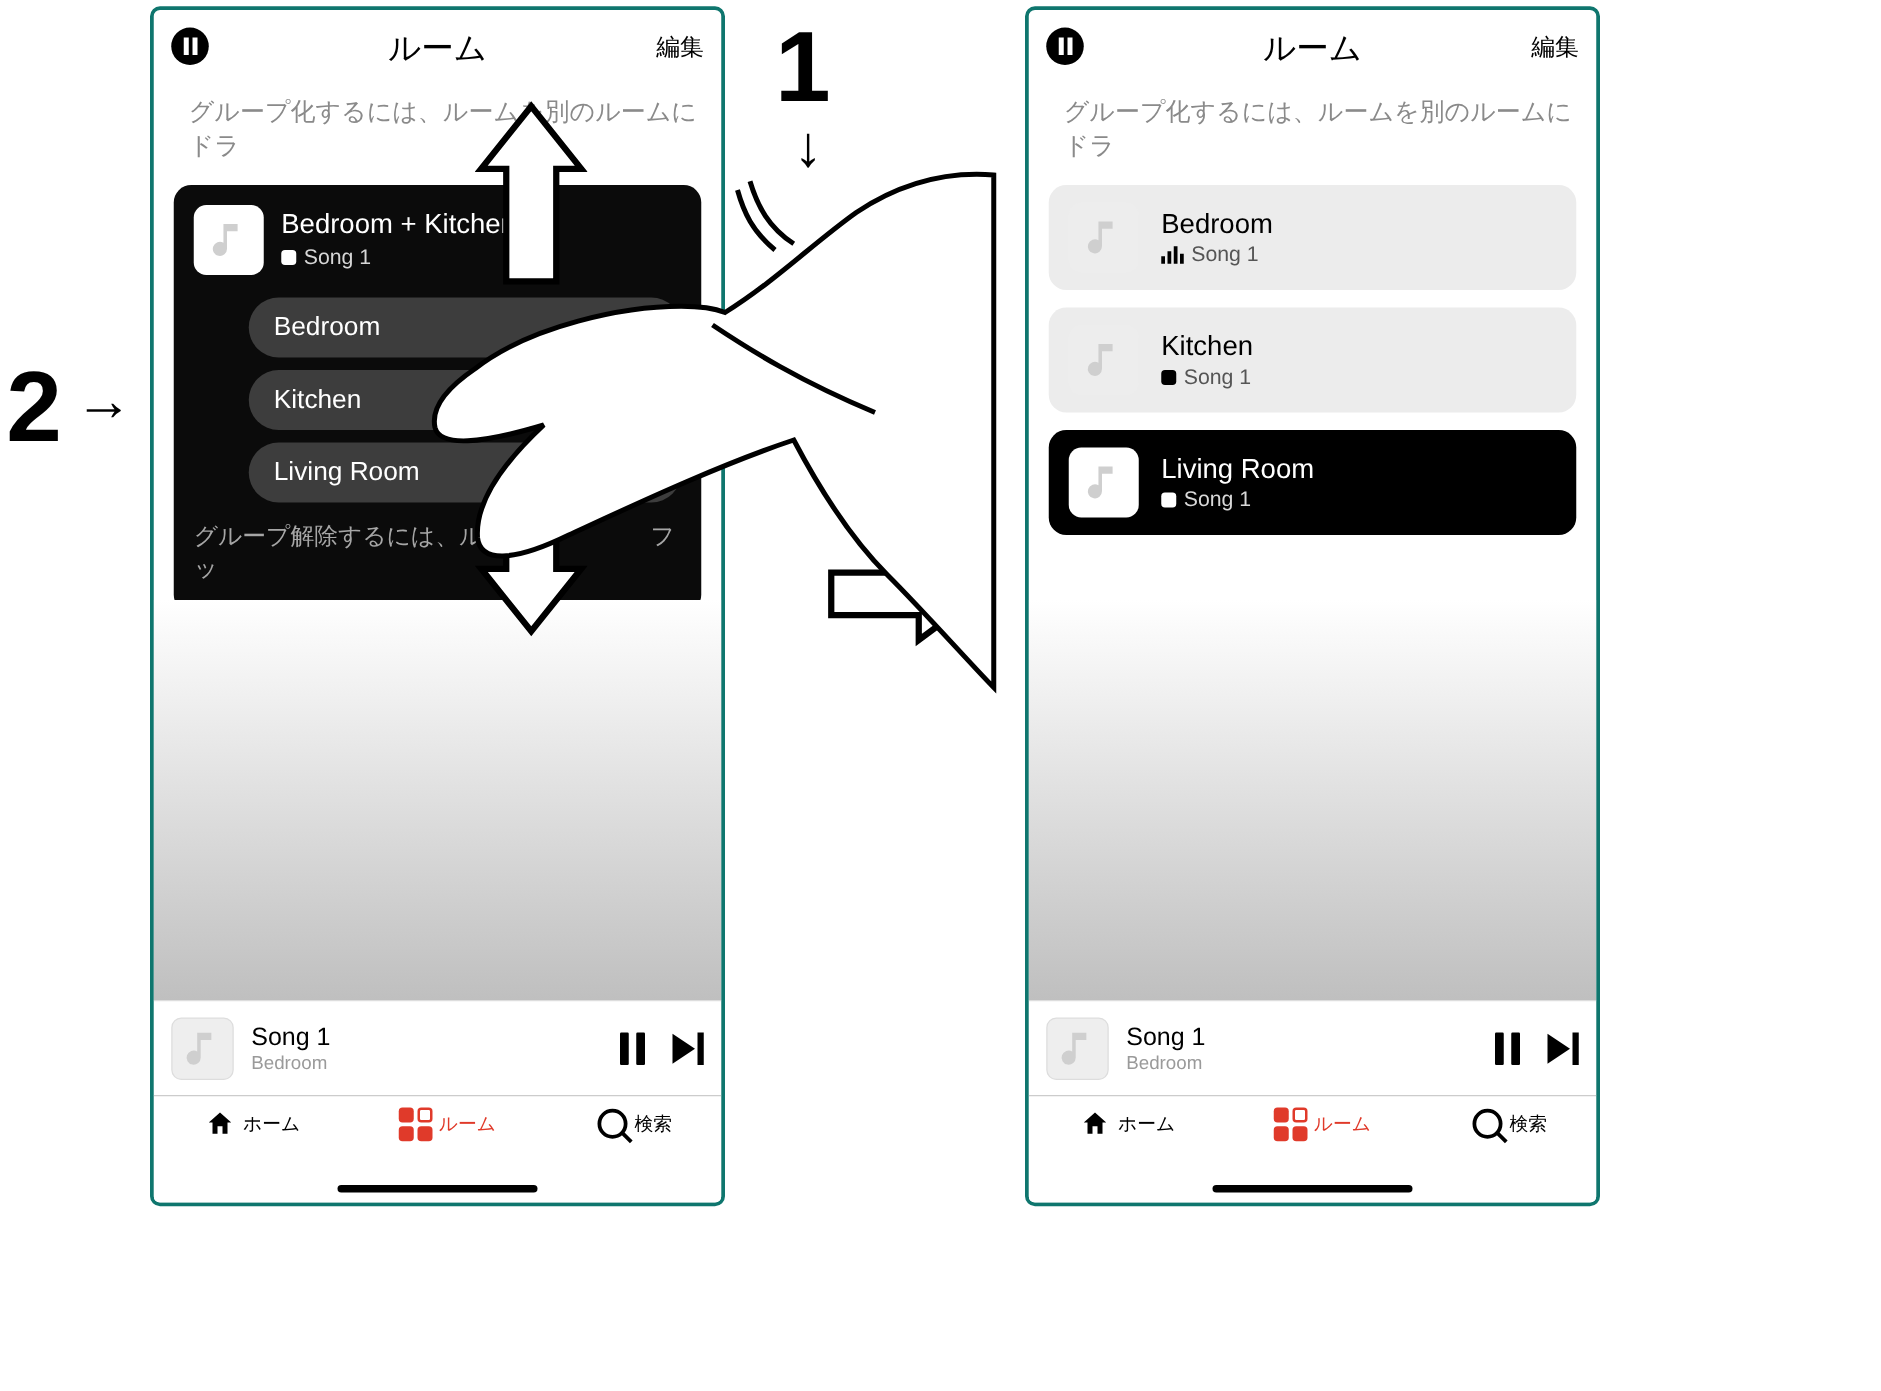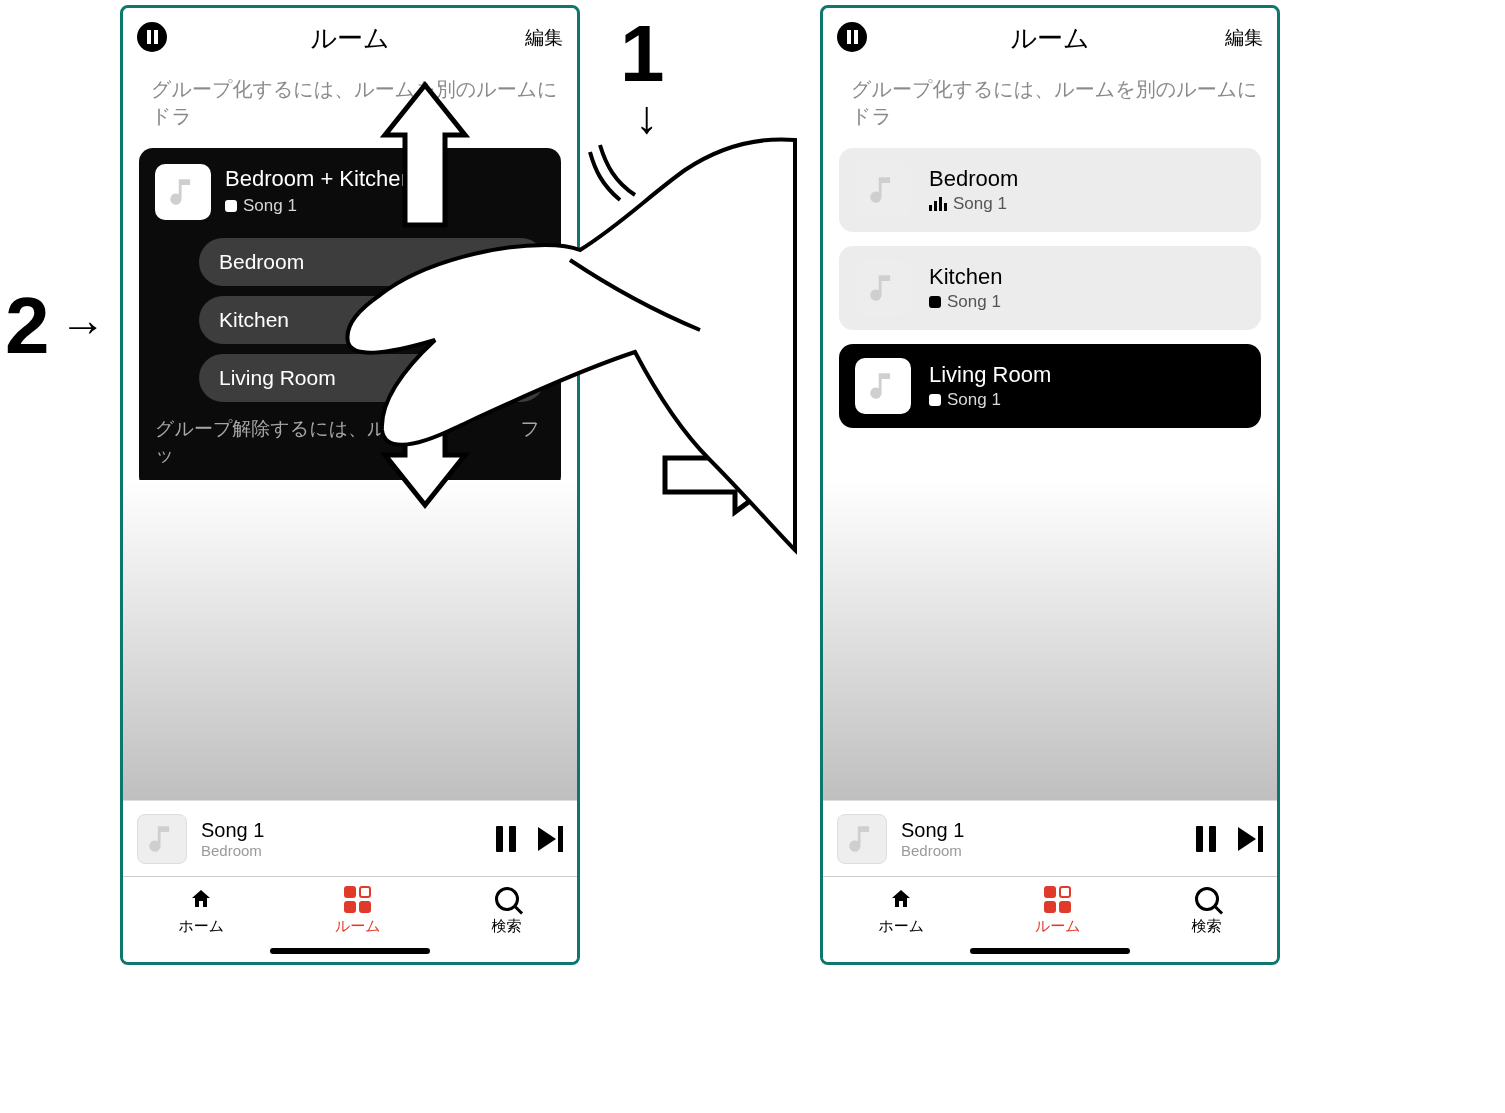--- a/index.html
+++ b/index.html
@@ -133,21 +133,21 @@
   }
   .np-album{ width:50px;height:50px;border-radius:8px;background:#eee; border:1px solid #ddd; display:flex;align-items:center;justify-content:center;}
   .np-txts .np-title{ font-size:20px;}
   .np-txts .np-room{ font-size:15px; color:#9a9a9a;}
   .np-controls{ margin-left:auto; display:flex; gap:22px; align-items:center;}
 
   
   .tabbar{
     height:86px; border-top:1px solid #ccc; display:flex; justify-content:space-around; align-items:flex-start; padding-top:8px; background:#fff;
   }
-  .tab{ display:flex; flex-direction:column; align-items:center; gap:4px; font-size:15px;font-family:Liberation Mono, monospace;}
+  .tab{ display:flex; flex-direction:row; align-items:center; gap:4px; font-size:15px;font-family:Liberation Mono, monospace;}
   .tab.active{ color:#e03a2a;}
   .tab .ticon{ width:28px;height:28px; display:flex;align-items:center;justify-content:center;}
   .home-indicator{
     position:absolute; bottom:8px; left:50%; transform:translateX(-50%);
     width:160px; height:6px; background:#000; border-radius:3px;
   }
 
   
   .anno-num{
     position:absolute; font-size:80px; font-weight:900; font-family:Arial Black, Arial, sans-serif;

